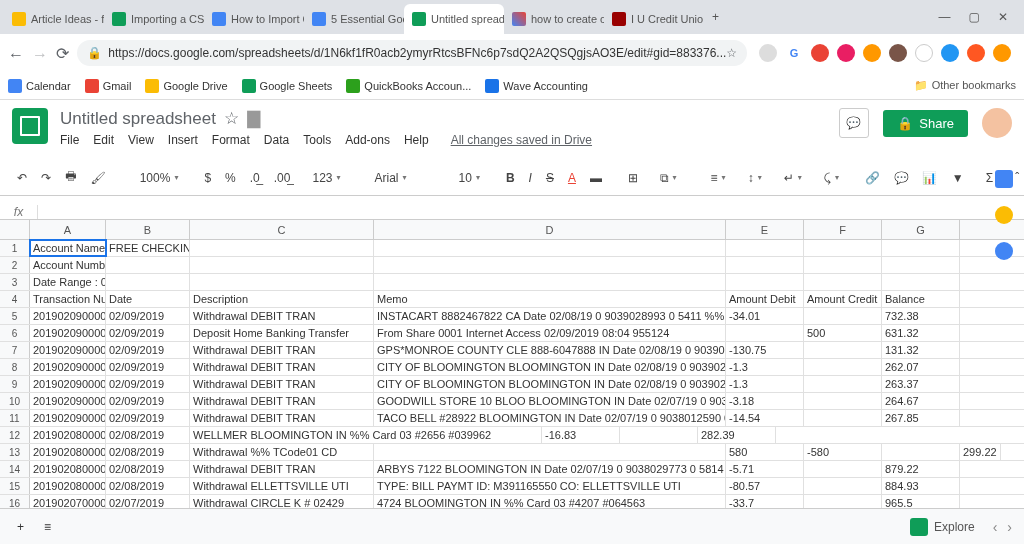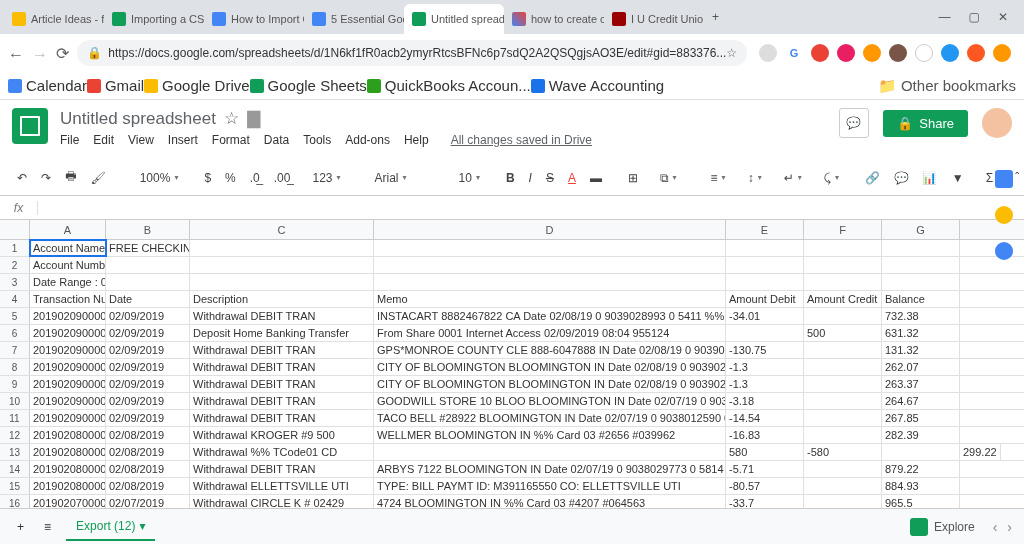--- a/index.html
+++ b/index.html
@@ -21,21 +21,21 @@
 
 .url-row { display: flex; align-items: center; height: 38px; background: #fff; padding: 0 8px; gap: 8px; }
 .nav-btn { color: #5f6368; width: 24px; text-align: center; cursor: pointer; font-size: 16px; }
 .url-bar { flex: 1; background: #f1f3f4; border-radius: 14px; height: 26px; display: flex; align-items: center; padding: 0 10px; font-size: 12px; color: #333; }
 .url-bar .secure { color: #5f6368; margin-right: 6px; }
 .url-bar .star { margin-left: auto; color: #5f6368; }
 .ext-icons { display: flex; gap: 8px; padding: 0 4px; align-items: center; }
 .ext-icons span { width: 18px; height: 18px; border-radius: 50%; display: inline-flex; align-items: center; justify-content: center; font-size: 11px; }
 .avatar { width: 24px; height: 24px; border-radius: 50%; background: #f4c2a1; }
 
-.bookmarks-row { display: flex; align-items: center; height: 28px; background: #fff; padding: 0 8px; font-size: 15px; color: #333; border-bottom: 1px solid #ddd; }
+.bookmarks-row { display: flex; align-items: center; height: 28px; background: #fff; padding: 0 8px; gap: 14px; font-size: 11px; color: #333; border-bottom: 1px solid #ddd; }
 .bookmark { display: flex; align-items: center; gap: 4px; cursor: pointer; }
 .bookmark .bfav { width: 14px; height: 14px; display: inline-block; border-radius: 2px; }
 .other-bookmarks { margin-left: auto; color: #555; }
 
 
 .sheets-header { display: flex; align-items: flex-start; padding: 8px 12px 0 12px; height: 60px; }
 .sheets-logo { width: 36px; height: 36px; background: #0f9d58; border-radius: 4px; margin-right: 12px; position: relative; }
 .sheets-logo::after { content: ""; position: absolute; inset: 8px; border: 2px solid #fff; border-radius: 1px; }
 .doc-area { flex: 1; }
 .doc-title-row { display: flex; align-items: flex-end; gap: 8px; color: #5f6368; font-size: 17px; }
@@ -48,21 +48,21 @@
 .avatar2 { width: 30px; height: 30px; border-radius: 50%; background: #f4c2a1; }
 
 
 .toolbar { display: flex; align-items: center; height: 36px; padding: 0 12px; gap: 4px; border-bottom: 1px solid #ccc; font-size: 12px; color: #444; }
 .tb { padding: 3px 5px; cursor: pointer; border-radius: 2px; }
 .tb-sep { width: 1px; height: 18px; background: #ddd; margin: 0 4px; }
 .tb-drop { display: inline-flex; align-items: center; gap: 2px; margin-left: 8px; }
 .tb-drop::after { content: "▾"; font-size: 8px; color: #777; margin-left: 2px; }
 
 
-.formula-row { display: flex; align-items: center; height: 24px; border-bottom: 1px solid #ccc; font-size: 12px; }
+.formula-row { display: flex; align-items: flex-end; height: 24px; border-bottom: 1px solid #ccc; font-size: 12px; }
 .fx { width: 38px; text-align: center; color: #777; font-style: italic; border-right: 1px solid #ddd; }
 .formula-input { flex: 1; padding: 0 6px; color: #333; }
 
 
 .grid-area { position: relative; height: 310px; overflow: hidden; }
 .col-headers { display: flex; height: 20px; background: #f8f9fa; border-bottom: 1px solid #ccc; }
 .corner { width: 30px; border-right: 1px solid #ccc; background: #f8f9fa; }
 .col-h { border-right: 1px solid #ccc; text-align: center; font-size: 11px; color: #555; line-height: 20px; }
 .row { display: flex; height: 17px; border-bottom: 1px solid #e0e0e0; }
 .row-h { width: 30px; background: #f8f9fa; border-right: 1px solid #ccc; text-align: center; font-size: 10px; color: #555; line-height: 17px; }
@@ -371,21 +371,20 @@
         <div class="cell wC">Withdrawal DEBIT TRAN</div>
         <div class="cell wD">TACO BELL #28922 BLOOMINGTON IN Date 02/07/19 0 9038012590 0 58</div>
         <div class="cell wE num">-14.54</div>
         <div class="cell wF"></div>
         <div class="cell wG num">267.85</div>
       </div>
       <div class="row">
         <div class="row-h">12</div>
         <div class="cell wA">20190208000000</div>
         <div class="cell wB">02/08/2019</div>
-        <div class="cell wC">Withdrawal KROGER #9 500</div>
         <div class="cell wD">WELLMER BLOOMINGTON IN %% Card 03 #2656 #039962</div>
         <div class="cell wE num">-16.83</div>
         <div class="cell wF"></div>
         <div class="cell wG num">282.39</div>
       </div>
       <div class="row">
         <div class="row-h">13</div>
         <div class="cell wA">20190208000000</div>
         <div class="cell wB">02/08/2019</div>
         <div class="cell wC">Withdrawal %% TCode01 CD</div>
@@ -451,23 +450,19 @@
 
 <div class="side-panel">
   <div class="side-icon" style="background:#4285f4"></div>
   <div class="side-icon" style="background:#fbbc04;border-radius:50%"></div>
   <div class="side-icon" style="background:#4285f4;border-radius:50%"></div>
 </div>
 
 <div class="sheet-tabs">
   <span class="tb">+</span>
   <span class="tb">≡</span>
-  <div class="sheet-tab">
-      <span>Export (12)</span>
-      <span>▾</span>
-    </div>
   <div class="explore-btn">
     <div class="explore-icon"></div>
     <span>Explore</span>
   </div>
   <span style="color:#888;font-size:14px;margin-left:8px">‹</span>
   <span style="color:#888;font-size:14px">›</span>
 </div>
 
 </body></html>

